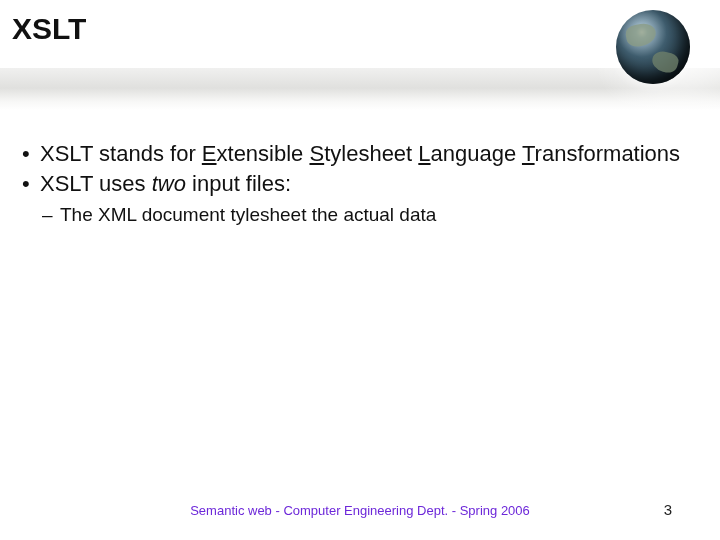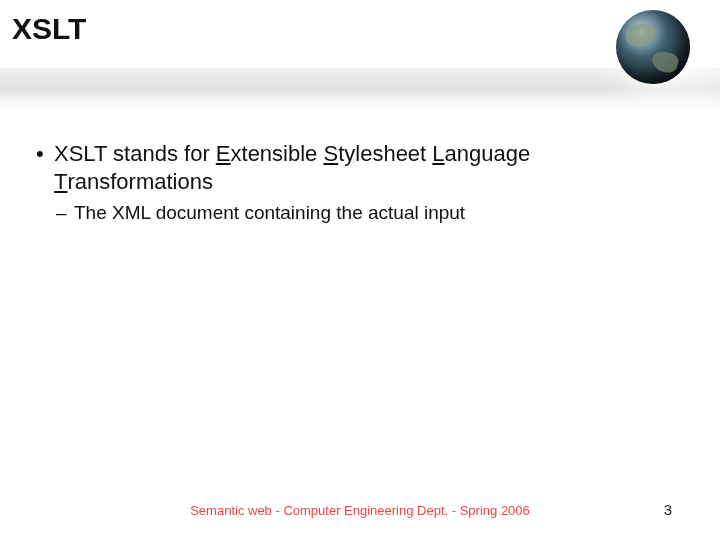--- a/index.html
+++ b/index.html
@@ -60,21 +60,21 @@
     background: #6e7f6a;
   }
   .glow {
     position: absolute;
     top: 0; right: 0;
     width: 170px; height: 110px;
     background: radial-gradient(circle at 75% 40%, rgba(255,255,255,0.95) 0%, rgba(255,255,255,0) 60%);
     pointer-events: none;
   }
   .content {
-    padding: 30px 30px 0 30px;
+    padding: 30px 30px 0 16px;
   }
   ul.main {
     list-style: none;
   }
   ul.main > li {
     position: relative;
     font-size: 22px;
     line-height: 1.25;
     color: #111;
     padding-left: 24px;
@@ -108,21 +108,21 @@
     top: 0;
     font-size: 19px;
   }
   .footer {
     position: absolute;
     bottom: 22px;
     left: 0;
     width: 100%;
     text-align: center;
     font-size: 13px;
-    color: #ef4444;
+    color: #6d28d9;
   }
   .pagenum {
     position: absolute;
     bottom: 22px;
     right: 48px;
     font-size: 15px;
     color: #222;
   }
 </style>
 </head>
@@ -130,20 +130,21 @@
 
 <div class="header-band">
   <div class="title">XSLT</div>
   <div class="glow"></div>
   <div class="globe"></div>
 </div>
 
 <div class="content">
   <ul class="main" id="main-list">
       <li><span>XSLT stands for </span><span class="u">E</span><span>xtensible </span><span class="u">S</span><span>tylesheet </span><span class="u">L</span><span>anguage </span><span class="u">T</span><span>ransformations</span></li>
+      <li><span>XSLT uses </span><span class="italic">two</span><span> input files:</span></li>
       <ul class="sub">
-        <li><span>The XML document containing the actual input</span></li>
+        <li><span>The XML document tylesheet the actual data</span></li>
       </ul>
     </ul>
 </div>
 
 <div class="footer">Semantic web - Computer Engineering Dept. - Spring 2006</div>
 <div class="pagenum">3</div>
 
 </body></html>

